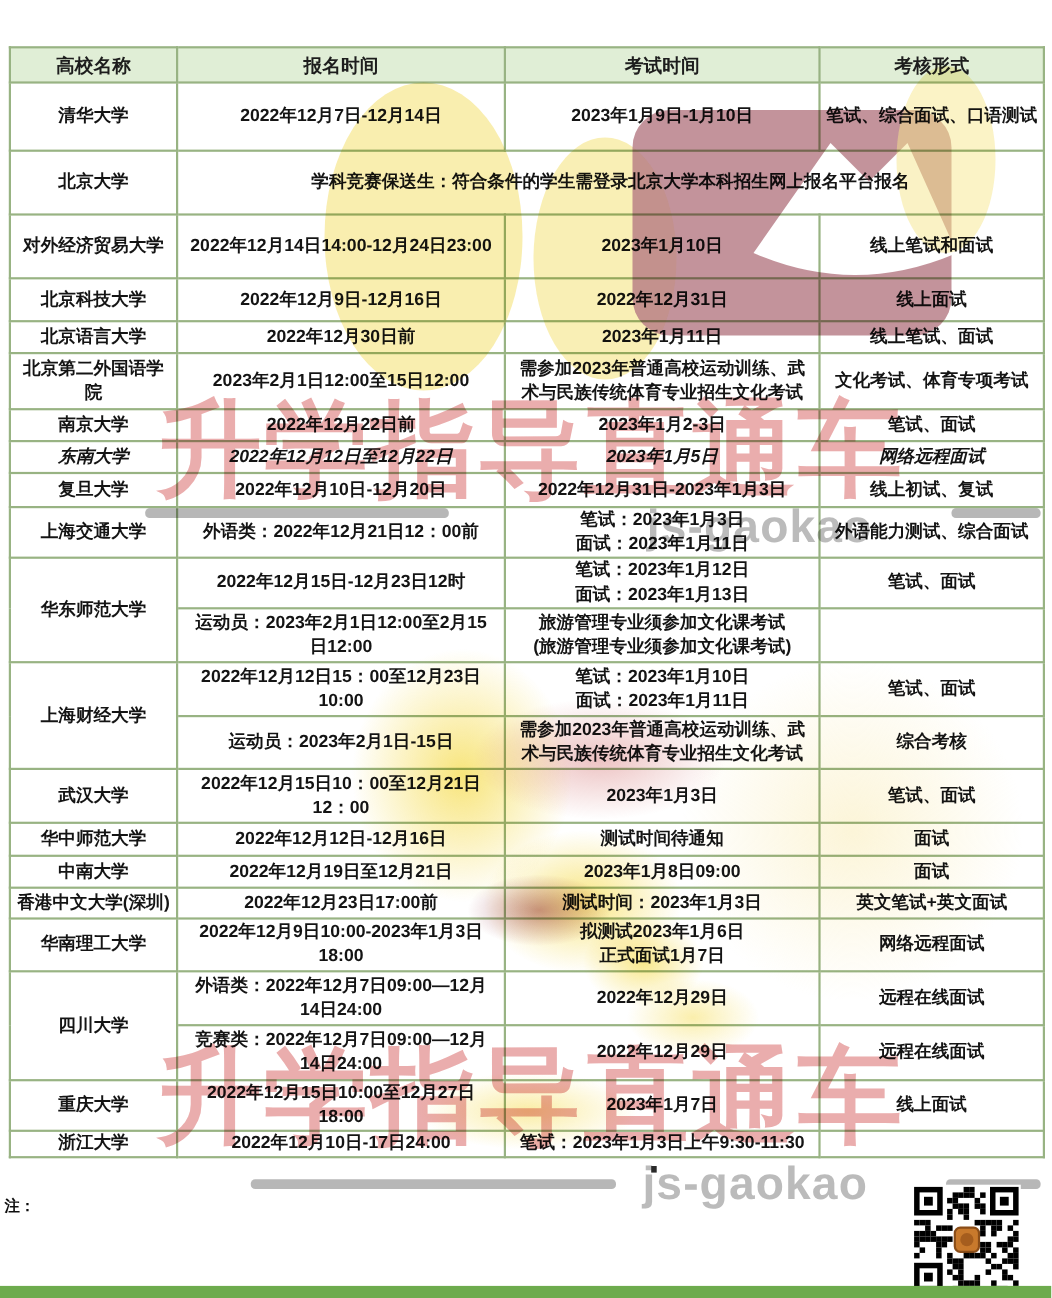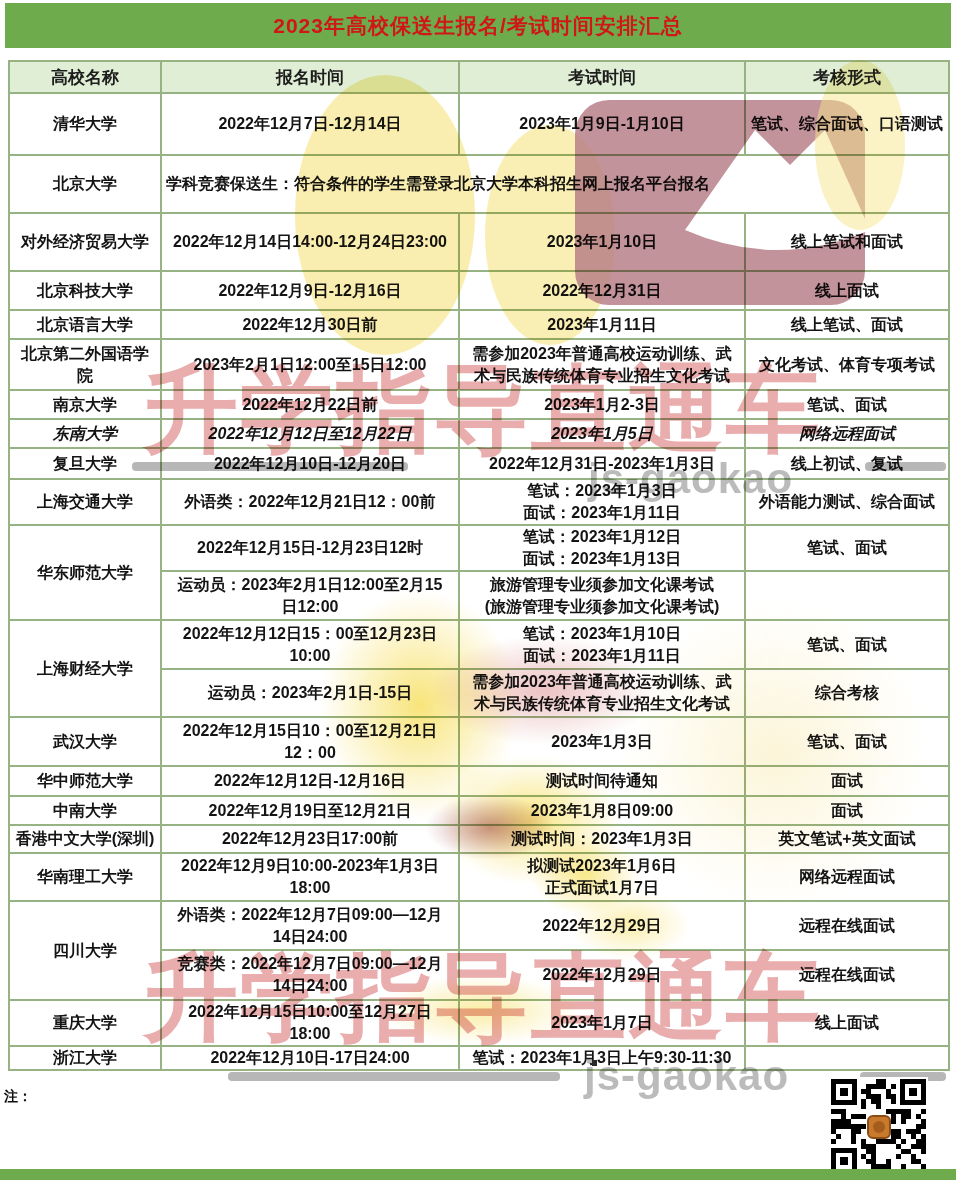--- a/index.html
+++ b/index.html
@@ -5,26 +5,26 @@
   html,body{margin:0;padding:0;background:#ffffff;}
   #page{position:relative;width:956px;height:1180px;background:#fff;overflow:hidden;
         font-family:"Liberation Sans","DejaVu Sans",sans-serif;}
 
   
   .title-bar{position:absolute;left:5px;top:3px;width:946px;height:45px;background:#6dab4d;
              display:flex;align-items:center;justify-content:center;}
   .title-bar span{color:#d01616;font-size:21px;font-weight:bold;letter-spacing:1px;}
 
   
-  table{position:absolute;left:8px;top:60px;width:940px;border-collapse:collapse;table-layout:fixed;}
+  table{position:absolute;left:8px;top:42px;width:940px;border-collapse:collapse;table-layout:fixed;}
   th,td{border:2px solid #98b383;box-sizing:border-box;}
   th{background:#e0eed6;height:32px;font-size:17px;font-weight:bold;color:#1d1d1d;text-align:center;}
   td{text-align:center;vertical-align:middle;font-weight:bold;font-size:16px;color:#141414;
      padding:0 4px;line-height:22px;}
-  td.left{text-align:left;}
+  td.left{text-align:center;}
   .cl{min-height:10px;}
 
   
   .wm{position:absolute;pointer-events:none;mix-blend-mode:multiply;}
   .wm-blob{position:absolute;pointer-events:none;mix-blend-mode:multiply;border-radius:50%;}
   .brand-text{position:absolute;pointer-events:none;mix-blend-mode:multiply;white-space:nowrap;
               font-size:95px;line-height:105px;font-weight:bold;color:rgba(217,106,106,0.55);letter-spacing:2px;text-align:center;}
   .handle-text{position:absolute;pointer-events:none;mix-blend-mode:multiply;
                font-size:42px;font-weight:bold;color:rgba(158,158,158,0.7);letter-spacing:1px;}
   .gray-bar{position:absolute;pointer-events:none;height:9px;background:rgba(170,170,170,0.85);
@@ -47,23 +47,20 @@
                   border-radius:50%;background:#a55d1e;}
 
   .bottom-bar{position:absolute;left:0;top:1169px;width:956px;height:11px;background:#6dab4d;}
   .cutoff-dot{position:absolute;left:592px;top:1060px;width:5px;height:6px;background:#2a2a2a;}
 </style>
 </head>
 <body>
 
 <div id="page">
 
-  <div class="title-bar">
-    <span>2023年高校保送生报名/考试时间安排汇总</span>
-  </div>
 
   <table>
     <colgroup>
       <col style="width:152px">
         <col style="width:298px">
         <col style="width:286px">
         <col style="width:204px">
     </colgroup>
     <thead>
       <tr>

